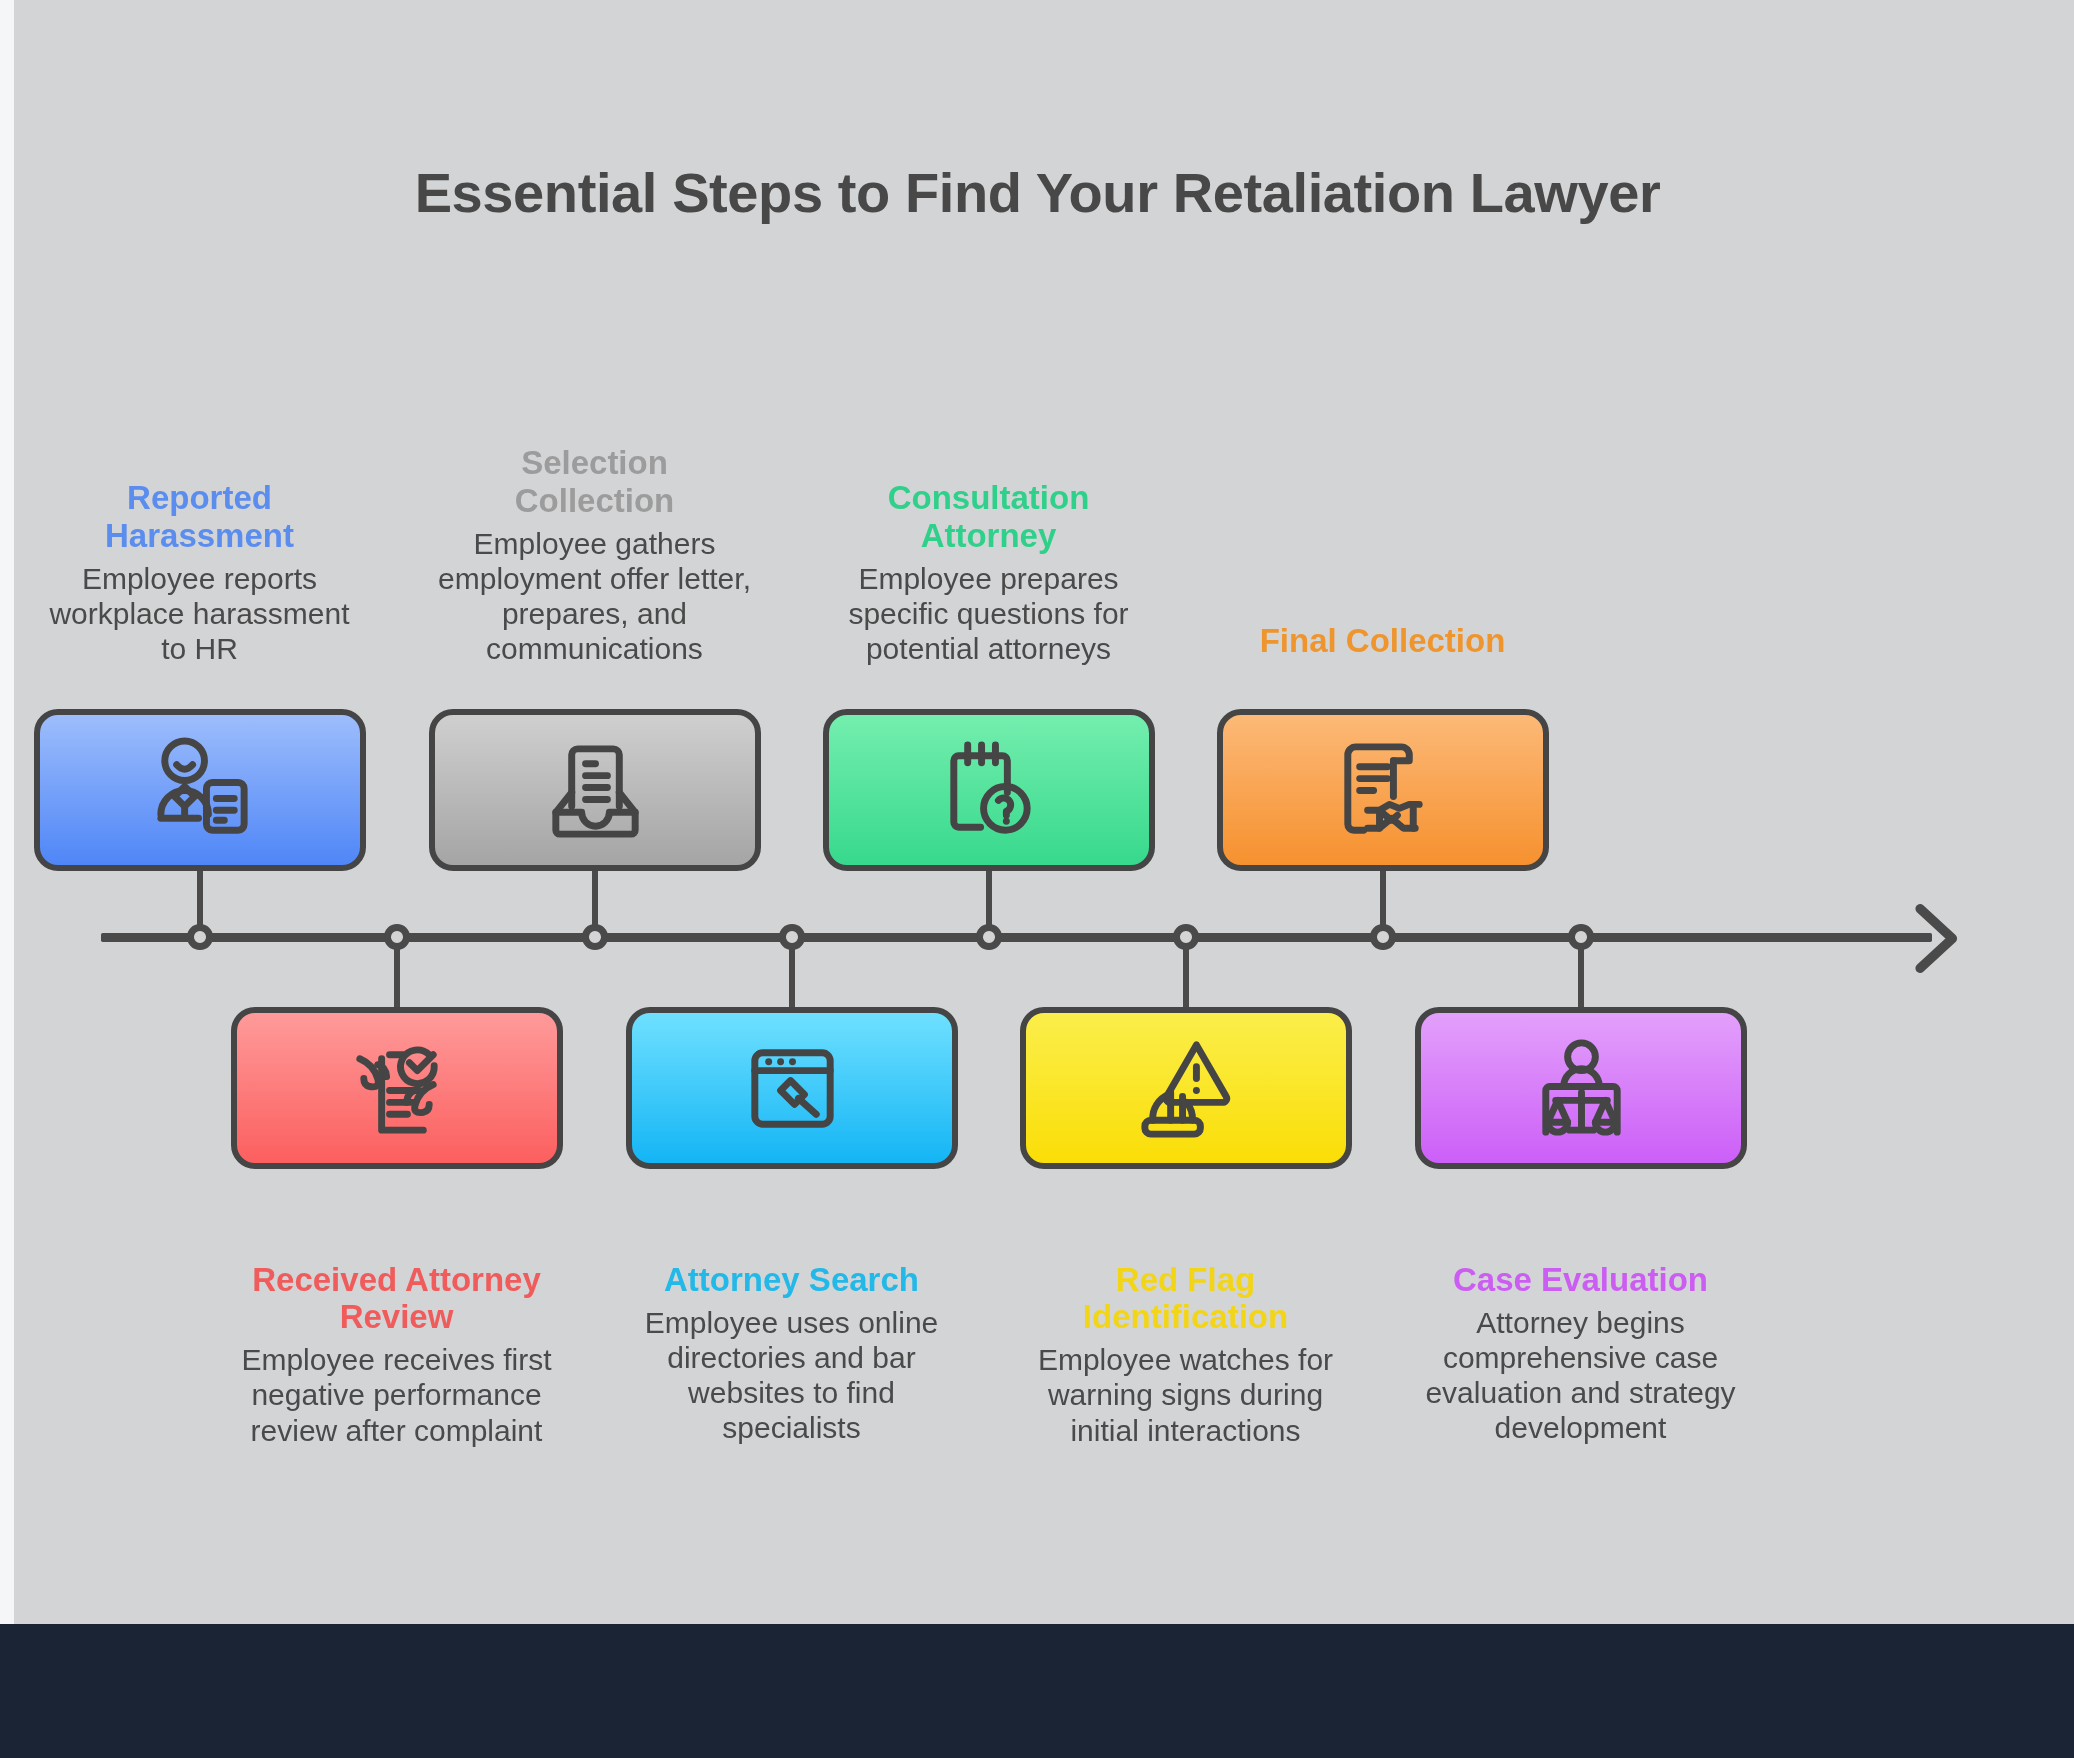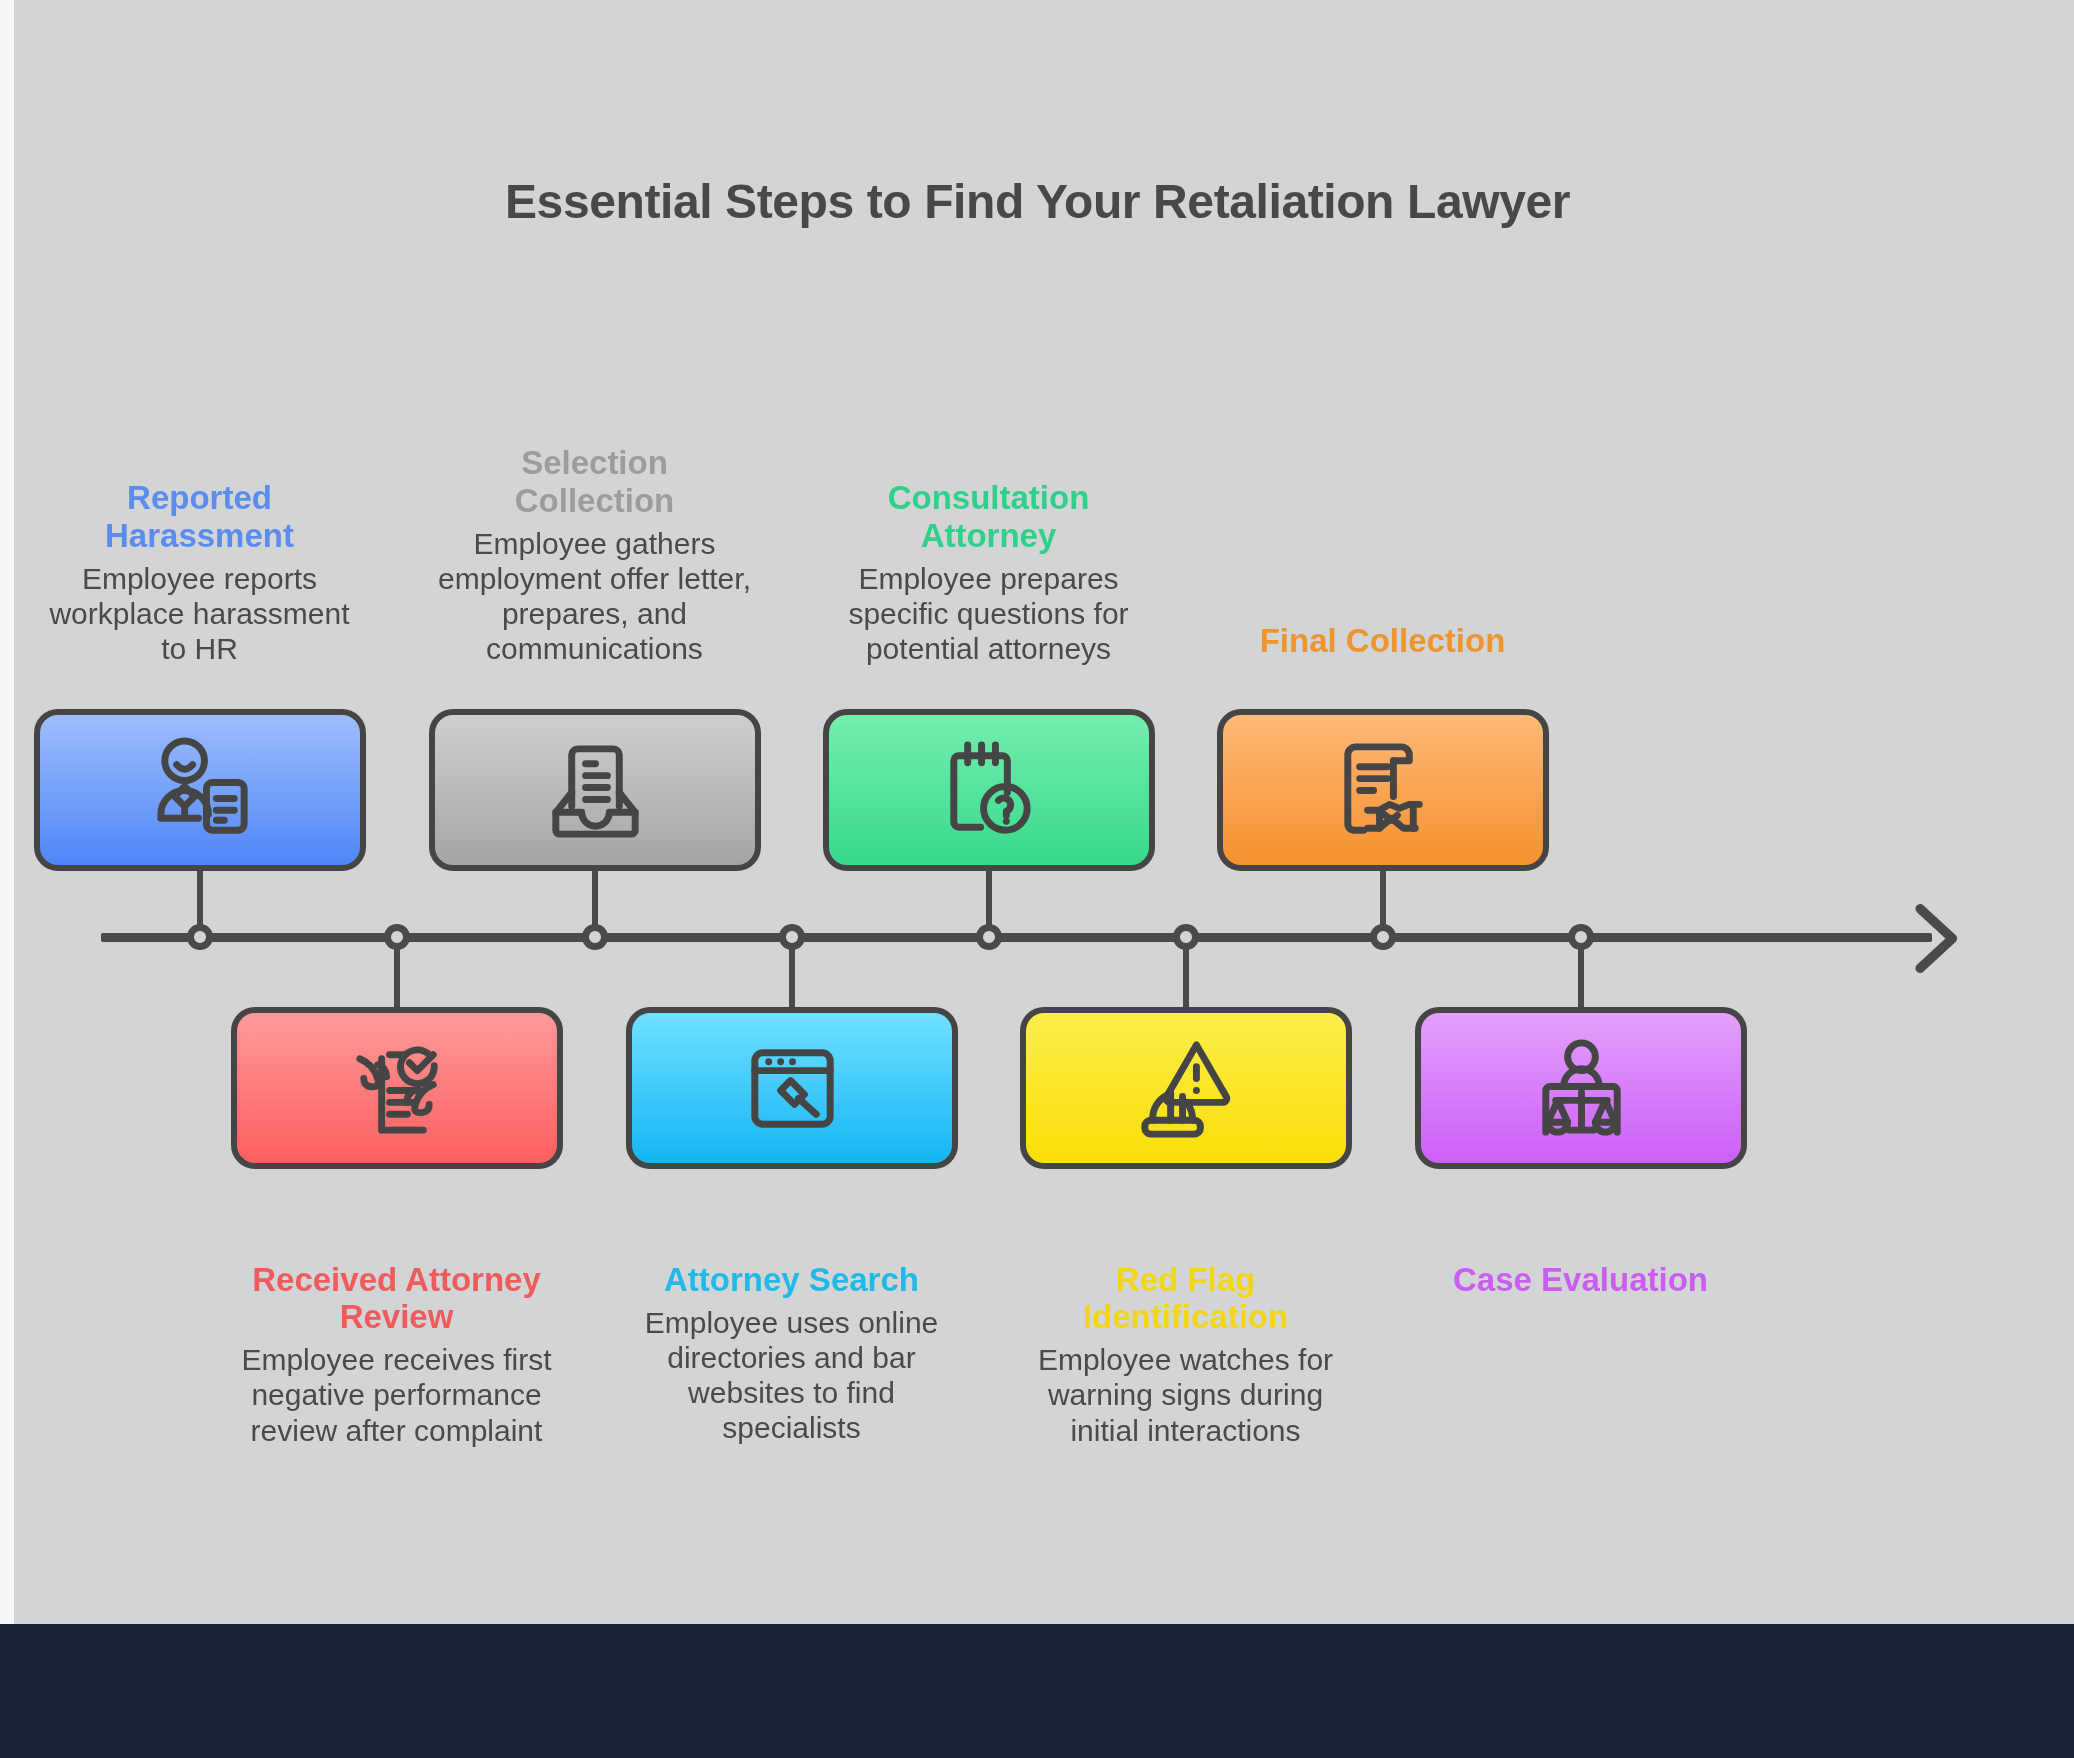--- a/index.html
+++ b/index.html
@@ -34,25 +34,24 @@
     width: 2075px;
     height: 135px;
     background: #1a2434;
   }
   .page-title {
     position: absolute;
     left: 0;
     top: 160px;
     width: 2075px;
     text-align: center;
-    font-size: 48px;
+    font-size: 56px;
     font-weight: bold;
     color: #484848;
     letter-spacing: -0.4px;
-    margin-top: 14px;
   }
 
   
   .axis-line {
     position: absolute;
     left: 101px;
     top: 933px;
     width: 1831px;
     height: 9.4px;
     background: #4a4a4a;
@@ -282,18 +281,19 @@
       <path d="M34 72 h52" fill="none" stroke="#454545" stroke-width="7" stroke-linecap="round" stroke-linejoin="round"></path>
       <path d="M36 72 L26 94 h20 Z" fill="none" stroke="#454545" stroke-width="7" stroke-linecap="round" stroke-linejoin="round"></path>
       <path d="M84 72 L74 94 h20 Z" fill="none" stroke="#454545" stroke-width="7" stroke-linecap="round" stroke-linejoin="round"></path>
       <path d="M26 94 a10 10 0 0 0 20 0" fill="none" stroke="#454545" stroke-width="7" stroke-linecap="round" stroke-linejoin="round"></path>
       <path d="M74 94 a10 10 0 0 0 20 0" fill="none" stroke="#454545" stroke-width="7" stroke-linecap="round" stroke-linejoin="round"></path>
     </svg>
         </span>
       </div>
       <div class="textblock bottom" style="left: 1581px;">
         <div class="tb-title" style="color: rgb(204, 93, 242);">Case Evaluation</div>
+        <div class="tb-desc">Attorney begins comprehensive case evaluation and strategy development</div>
       </div>
     </div>
 
   <div class="footer-bar"></div>
 </div>
 
 
 </body></html>

